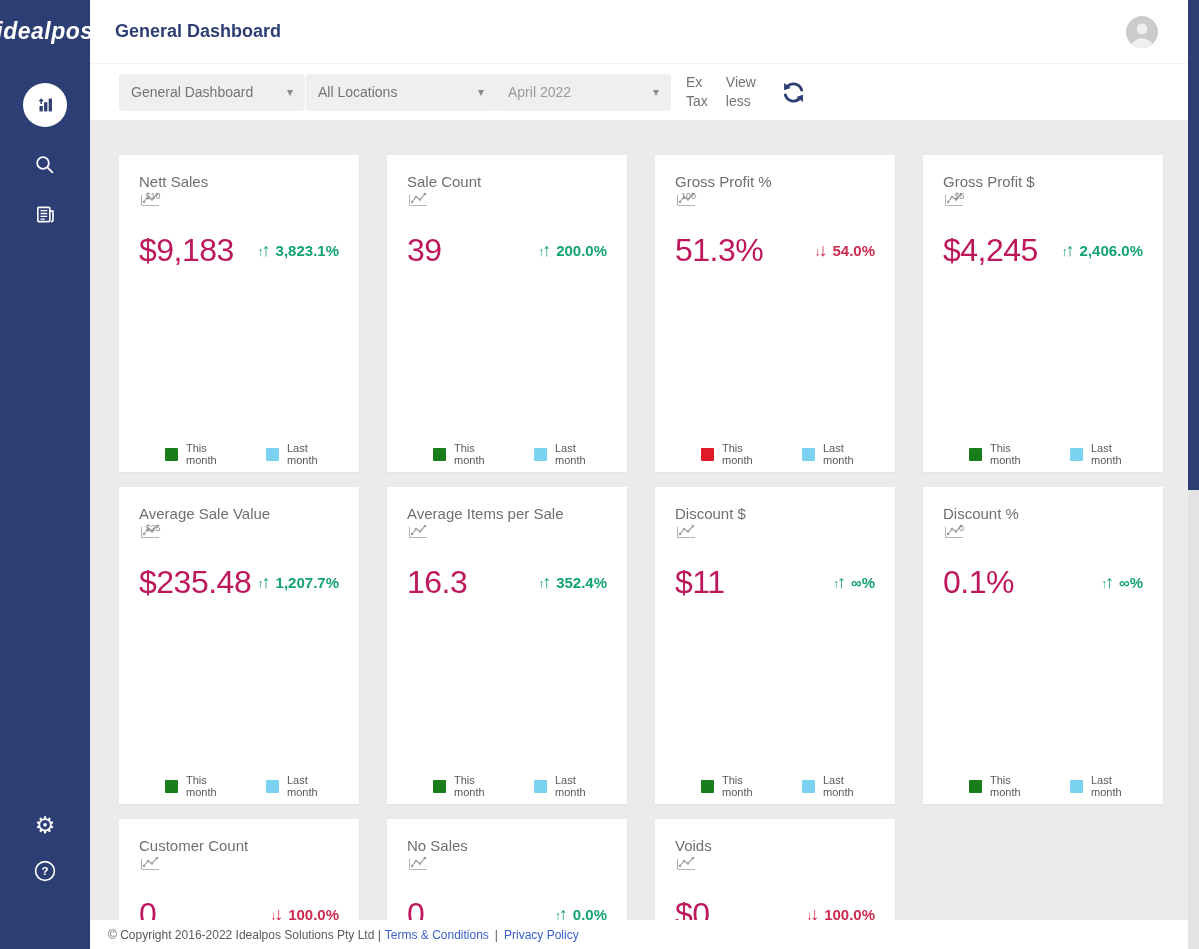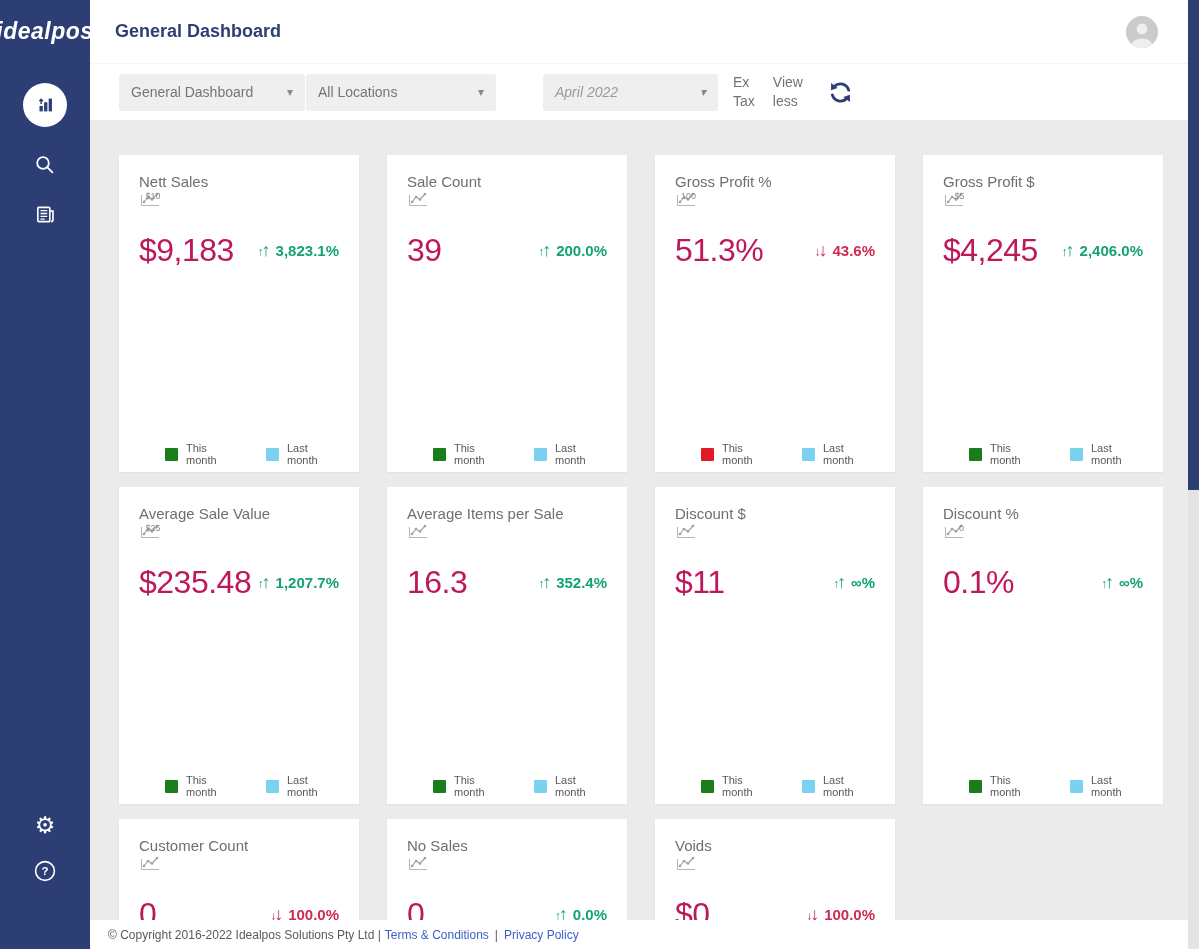--- a/index.html
+++ b/index.html
@@ -29,21 +29,21 @@
     justify-content:space-between; padding:0 30px 0 25px; border-bottom:1px solid #f4f4f4; }
   .page-title { color:#2d3e74; font-size:18px; font-weight:bold; }
   .avatar { width:32px; height:32px; cursor:pointer; }
 
   .filter-row { height:56px; display:flex; align-items:center; padding-left:29px; }
   .select { background:#efefef; border-radius:3px; height:37px; display:flex;
     align-items:center; justify-content:space-between; padding:0 12px;
     font-size:14px; color:#757575; cursor:pointer; }
   .sel-dash { width:186px; }
   .sel-loc  { width:190px; margin-left:1px; }
-  .sel-month{ width:175px; margin-left:47px; color:#9a9a9a;font-style:italic; }
+  .sel-month{ width:175px; color:#9a9a9a; }
   .caret { color:#8a8a8a; font-size:12px; }
 
   .segmented { display:flex; align-items:center; background:#f1f1f1;
     border-radius:3px; margin-left:130px; height:37px; }
   .seg-btn { font-size:14px; color:#555; padding:0 15px; height:37px;
     display:flex; align-items:center; cursor:pointer; background:transparent; border:none;
     font-family:inherit; }
   .seg-btn.active { background:#273a72; color:#fff; font-weight:bold;
     border-radius:4px; height:45px; padding:0 18px; }
 
@@ -325,21 +325,21 @@
                 <polyline points="45.0,123.4 117.8,123.4 123.0,47.3 143.8,47.3 149.0,43.8 159.4,28.4 180.2,28.4 190.6,29.0 201.0,29.0" fill="none" stroke="#7bd2f0" stroke-width="2.5" stroke-linejoin="round" stroke-linecap="round"></polyline>
                 <polyline points="45.0,68.5 50.2,62.3 195.8,62.3" fill="none" stroke="#e01b27" stroke-width="3" stroke-linejoin="round" stroke-linecap="round"></polyline>
               </svg>
       </span>
     </div>
     <div class="card-value-row">
       <span class="card-value">51.3%</span>
       <span class="card-change down">
         <span class="a1">↓</span>
         <span class="a2">↓</span>
-        <span class="pct">43.6%</span>
+        <span class="pct">54.0%</span>
       </span>
     </div>
     <div class="card-chart">
       <svg width="200" height="150" viewBox="0 0 205 150"></svg>
     </div>
     <div class="card-legend">
       <span class="sw this" style="background: rgb(224, 27, 39);"></span>
       <span class="lg-label this-label">This month</span>
       <span class="sw last" style="background: rgb(123, 210, 240);"></span>
       <span class="lg-label last-label">Last month</span>

